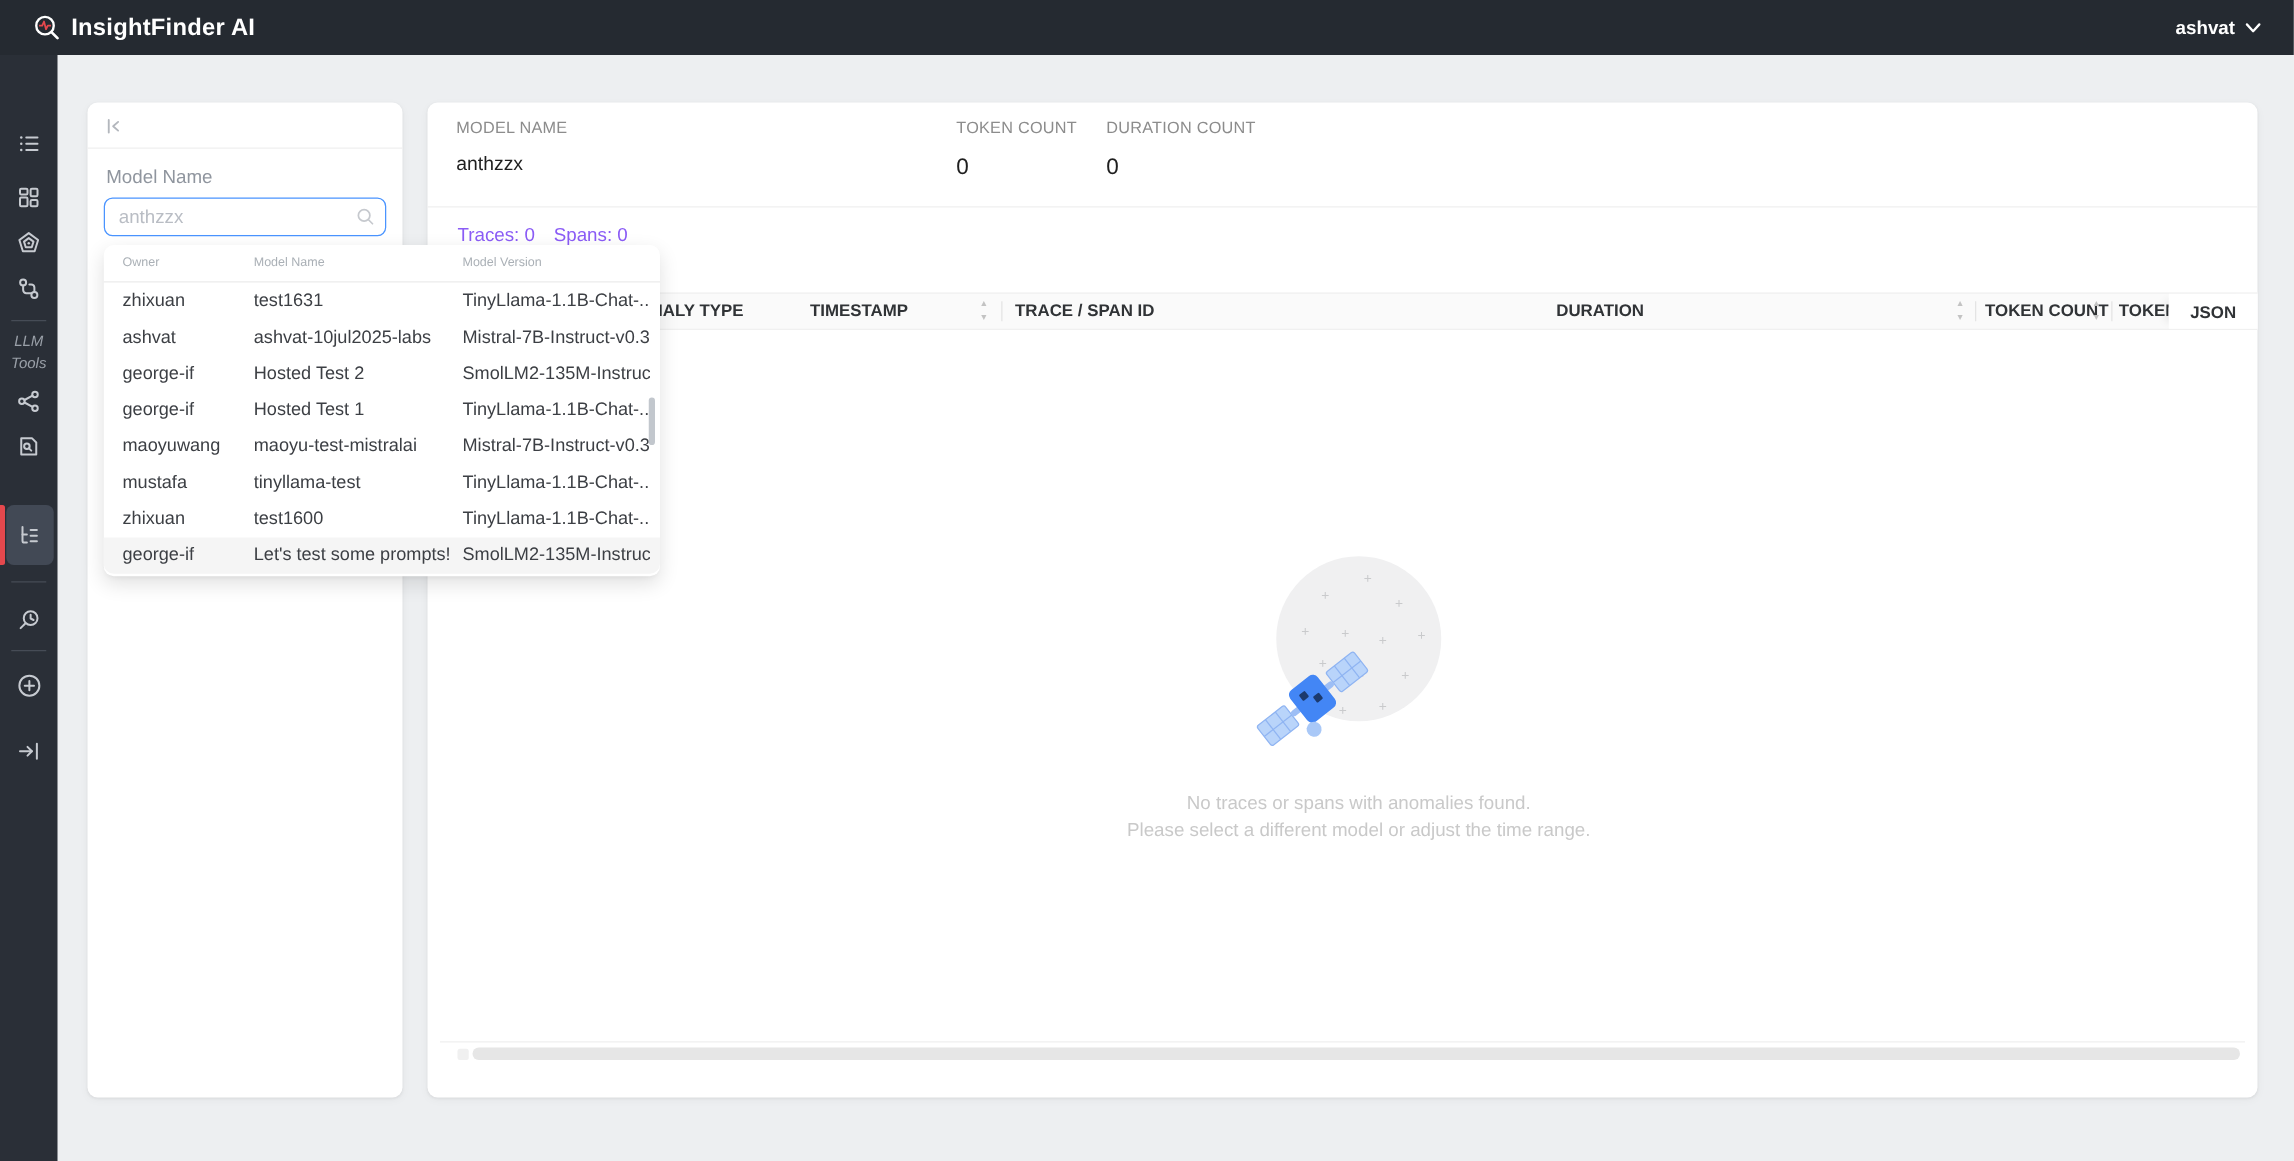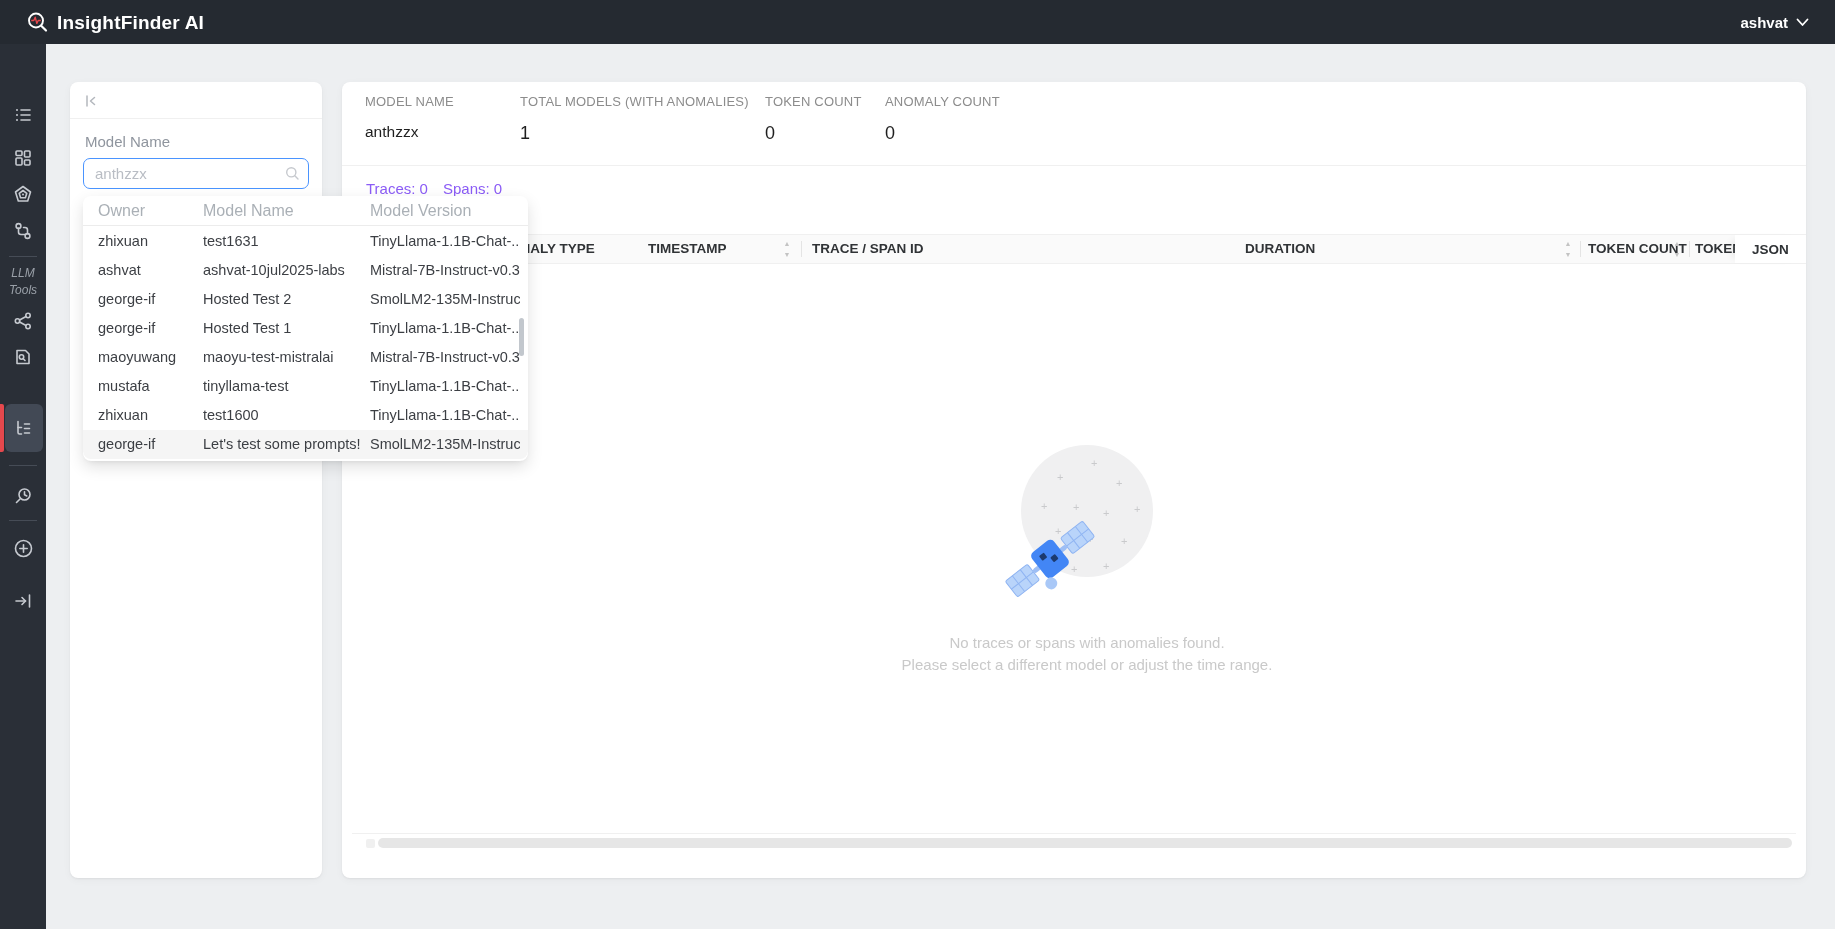--- a/index.html
+++ b/index.html
@@ -49,21 +49,21 @@
                   font-size:15px; color:#b9bdc4; outline:none;
                   font-family:"Liberation Sans", sans-serif; }
   .search-ico { position:absolute; left:215px; top:84px; }
 
   
   .dropdown { position:absolute; left:83px; top:152px; width:445px; height:265px;
               background:#fff; border-radius:8px; z-index:50;
               box-shadow:0 6px 16px rgba(0,0,0,.12), 0 3px 6px -4px rgba(0,0,0,.12); }
   .dd-head { position:absolute; top:0; left:0; width:100%; height:30px;
              border-bottom:1px solid #ececec; }
-  .dd-col { position:absolute; top:0; font-size:16px; color:#aab0b6; line-height:30px; }
+  .dd-col { position:absolute; top:0; font-size:10px; color:#aab0b6; line-height:30px; }
   .dd-rows { position:absolute; top:31px; left:0; width:100%; }
   .dd-row { position:relative; height:29px; cursor:pointer; }
   .dd-row.hovered { background:#f5f5f5; border-radius:0 0 8px 8px; }
   .dd-cell { position:absolute; top:0; line-height:29px; font-size:14.5px; color:#3c3f44;
              white-space:nowrap; }
   .dd-cell.c0 { left:15px; }
   .dd-cell.c1 { left:120px; }
   .dd-cell.c2 { left:287px; width:150px; overflow:hidden; }
   .dd-scroll-thumb { position:absolute; right:4px; top:122px; width:5px; height:38px;
                      background:#c2c7cd; border-radius:3px; cursor:pointer; }
@@ -279,30 +279,26 @@
       </svg>
     </span>
   </div>
 
   <div class="card main-card">
 
     <div class="stat" style="left:23px;">
       <div class="stat-label">MODEL NAME</div>
       <div class="stat-value">anthzzx</div>
     </div>
-    <div class="stat" style="left:178px;">
-      <div class="stat-label">TOTAL MODELS (WITH ANOMALIES)</div>
-      <div class="stat-value num">1</div>
-    </div>
     <div class="stat" style="left:423px;">
       <div class="stat-label">TOKEN COUNT</div>
       <div class="stat-value num">0</div>
     </div>
     <div class="stat" style="left:543px;">
-      <div class="stat-label">ANOMALY COUNT</div>
+      <div class="stat-label">DURATION COUNT</div>
       <div class="stat-value num">0</div>
     </div>
     <div class="stats-divider"></div>
 
     <div class="tab t1">Traces: 0</div>
     <div class="tab t2">Spans: 0</div>
 
     <div class="thead">
       <div class="th" style="left:147px;">ANOMALY TYPE</div>
       <div class="th" style="left:306px;">TIMESTAMP</div>

